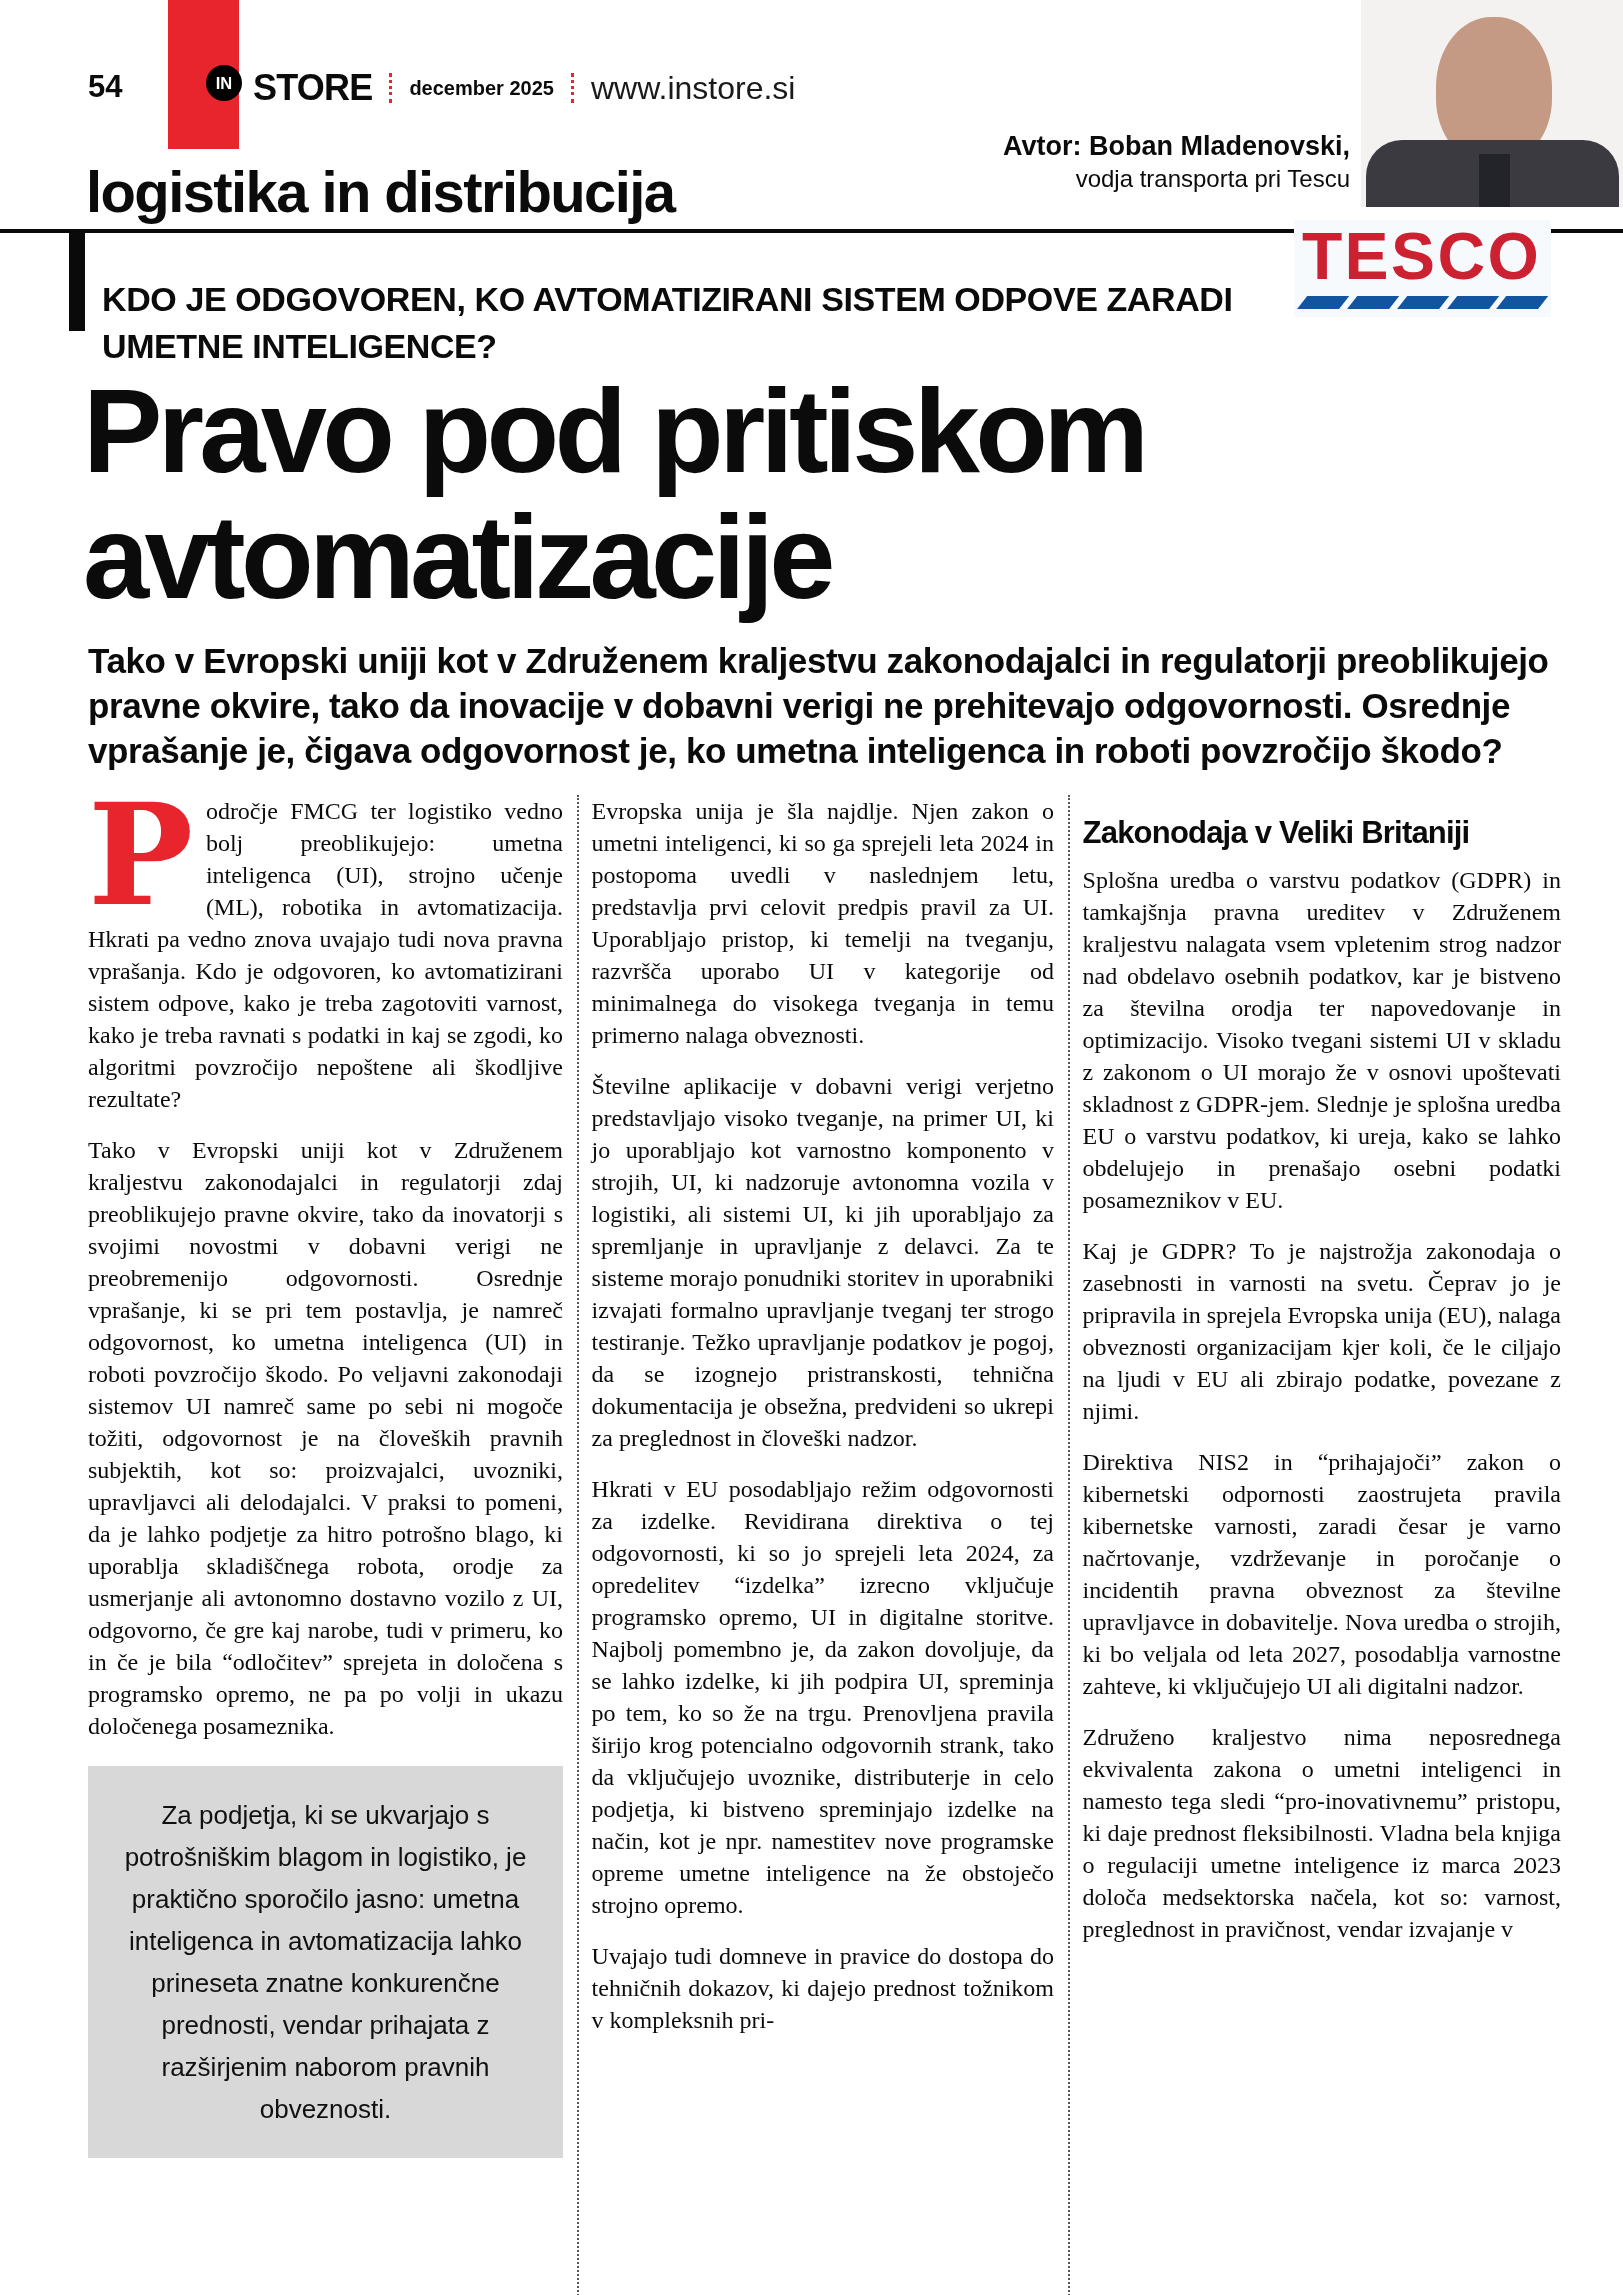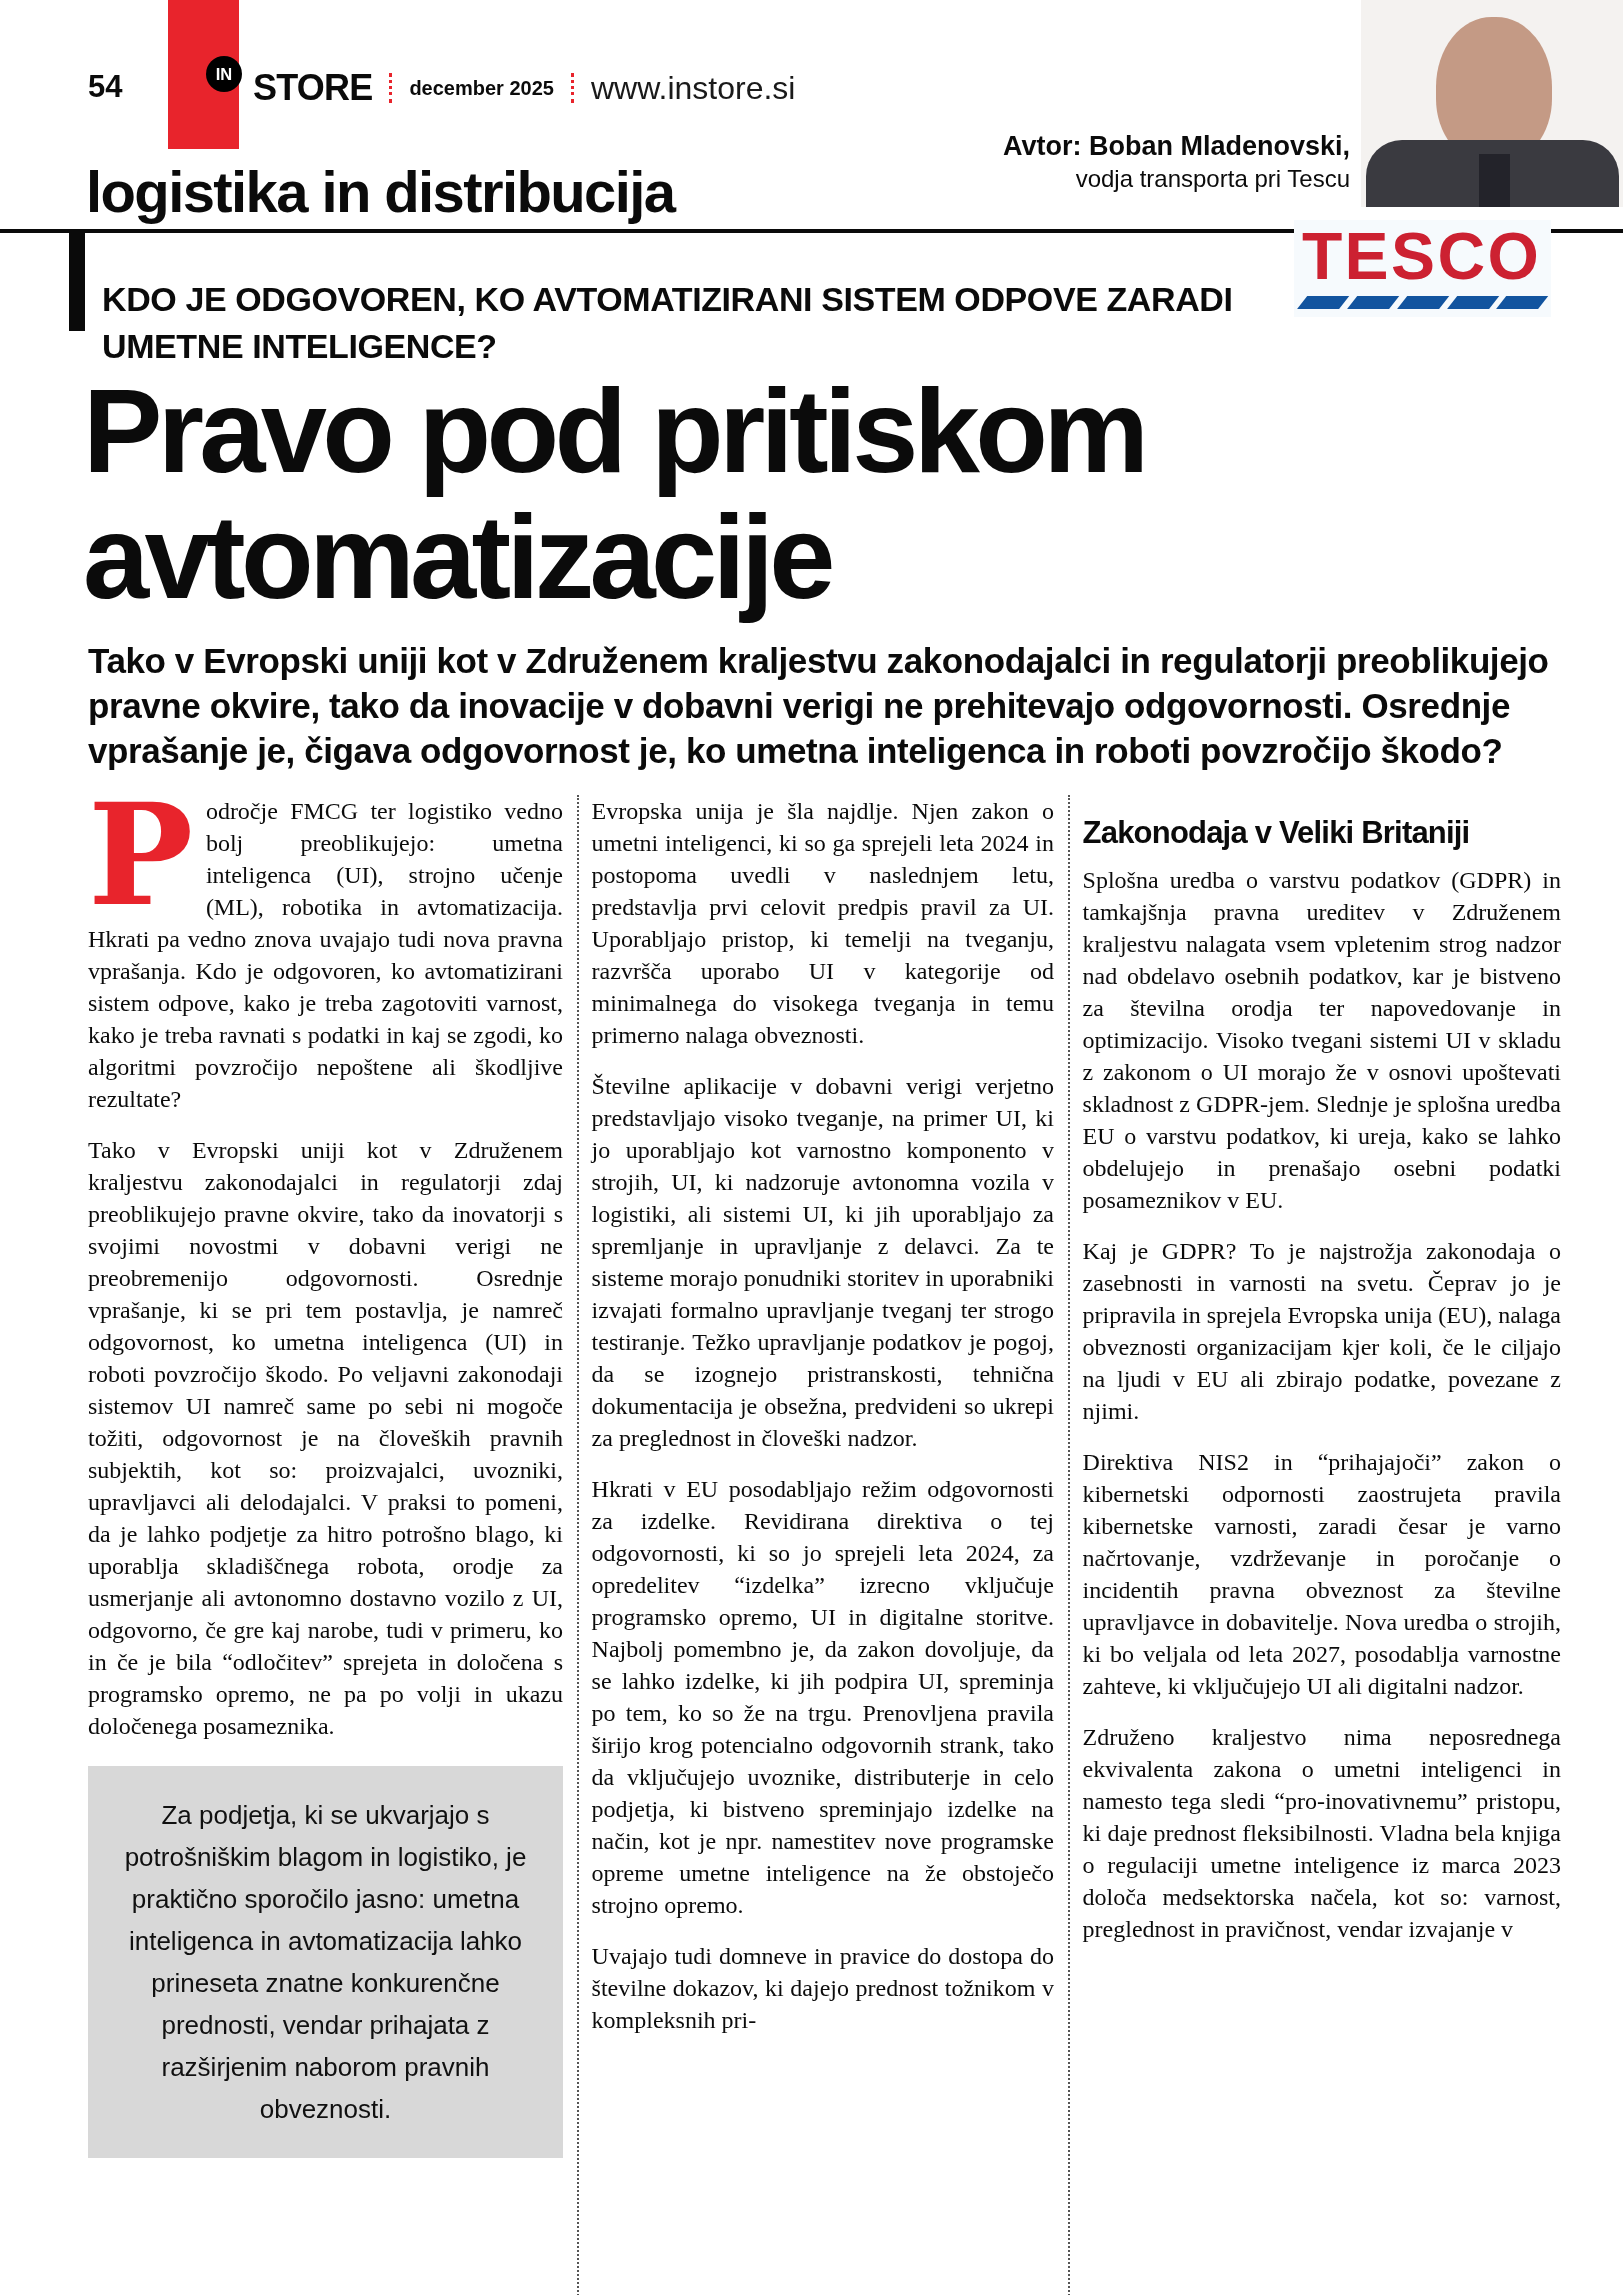--- a/index.html
+++ b/index.html
@@ -3,21 +3,21 @@
 <meta charset="utf-8">
 <style>
   html,body{margin:0;padding:0;}
   body{width:1623px;height:2295px;background:#ffffff;position:relative;overflow:hidden;
        font-family:"Liberation Sans",sans-serif;color:#0b0b0b;}
   .abs{position:absolute;}
 
   
   .page-number{left:88px;top:69px;font-size:31px;font-weight:700;}
   .red-block{left:168px;top:0;width:71px;height:149px;background:#e8242c;}
-  .in-circle{left:206px;top:56px;width:36px;height:36px;border-radius:50%;background:#000;
+  .in-circle{left:206px;top:65px;width:36px;height:36px;border-radius:50%;background:#000;
              color:#fff;display:flex;align-items:center;justify-content:center;
              font-size:16.5px;font-weight:700;letter-spacing:0;}
   .masthead-line{left:253px;top:66px;display:flex;align-items:center;gap:17px;height:44px;}
   .logo-store{font-size:36px;font-weight:700;letter-spacing:-0.8px;}
   .issue-date{font-size:20px;font-weight:700;}
   .website{font-size:32px;font-weight:400;color:#1a1a1a;}
   .dotsep{width:0;height:30px;border-left:3.1px dotted #e8242c;}
 
   .section-title{left:86px;top:158px;font-size:58px;font-weight:700;letter-spacing:-1.6px;}
 
@@ -113,21 +113,21 @@
 <div class="abs columns">
   <div class="bodycol c1">
     <p class="body"><span class="dropcap">P</span><span>odročje FMCG ter logistiko vedno bolj preoblikujejo: umetna inteligenca (UI), strojno učenje (ML), robotika in avtomatizacija. Hkrati pa vedno znova uvajajo tudi nova pravna vprašanja. Kdo je odgovoren, ko avtomatizirani sistem odpove, kako je treba zagotoviti varnost, kako je treba ravnati s podatki in kaj se zgodi, ko algoritmi povzročijo nepoštene ali škodljive rezultate?</span></p>
     <p class="body">Tako v Evropski uniji kot v Združenem kraljestvu zakonodajalci in regulatorji zdaj preoblikujejo pravne okvire, tako da inovatorji s svojimi novostmi v dobavni verigi ne preobremenijo odgovornosti. Osrednje vprašanje, ki se pri tem postavlja, je namreč odgovornost, ko umetna inteligenca (UI) in roboti povzročijo škodo. Po veljavni zakonodaji sistemov UI namreč same po sebi ni mogoče tožiti, odgovornost je na človeških pravnih subjektih, kot so: proizvajalci, uvozniki, upravljavci ali delodajalci. V praksi to pomeni, da je lahko podjetje za hitro potrošno blago, ki uporablja skladiščnega robota, orodje za usmerjanje ali avtonomno dostavno vozilo z UI, odgovorno, če gre kaj narobe, tudi v primeru, ko in če je bila “odločitev” sprejeta in določena s programsko opremo, ne pa po volji in ukazu določenega posameznika.</p>
     <div class="pullquote">Za podjetja, ki se ukvarjajo s potrošniškim blagom in logistiko, je praktično sporočilo jasno: umetna inteligenca in avtomatizacija lahko prineseta znatne konkurenčne prednosti, vendar prihajata z razširjenim naborom pravnih obveznosti.</div>
   </div>
   <div class="bodycol c2">
     <p class="body">Evropska unija je šla najdlje. Njen zakon o umetni inteligenci, ki so ga sprejeli leta 2024 in postopoma uvedli v naslednjem letu, predstavlja prvi celovit predpis pravil za UI. Uporabljajo pristop, ki temelji na tveganju, razvršča uporabo UI v kategorije od minimalnega do visokega tveganja in temu primerno nalaga obveznosti.</p>
     <p class="body">Številne aplikacije v dobavni verigi verjetno predstavljajo visoko tveganje, na primer UI, ki jo uporabljajo kot varnostno komponento v strojih, UI, ki nadzoruje avtonomna vozila v logistiki, ali sistemi UI, ki jih uporabljajo za spremljanje in upravljanje z delavci. Za te sisteme morajo ponudniki storitev in uporabniki izvajati formalno upravljanje tveganj ter strogo testiranje. Težko upravljanje podatkov je pogoj, da se izognejo pristranskosti, tehnična dokumentacija je obsežna, predvideni so ukrepi za preglednost in človeški nadzor.</p>
     <p class="body">Hkrati v EU posodabljajo režim odgovornosti za izdelke. Revidirana direktiva o tej odgovornosti, ki so jo sprejeli leta 2024, za opredelitev “izdelka” izrecno vključuje programsko opremo, UI in digitalne storitve. Najbolj pomembno je, da zakon dovoljuje, da se lahko izdelke, ki jih podpira UI, spreminja po tem, ko so že na trgu. Prenovljena pravila širijo krog potencialno odgovornih strank, tako da vključujejo uvoznike, distributerje in celo podjetja, ki bistveno spreminjajo izdelke na način, kot je npr. namestitev nove programske opreme umetne inteligence na že obstoječo strojno opremo.</p>
-    <p class="body">Uvajajo tudi domneve in pravice do dostopa do številne dokazov, ki dajejo prednost tožnikom v kompleksnih pri-</p>
+    <p class="body">Uvajajo tudi domneve in pravice do dostopa do tehničnih dokazov, ki dajejo prednost tožnikom v kompleksnih pri-</p>
   </div>
   <div class="bodycol c3">
     <div class="subhead">Zakonodaja v Veliki Britaniji</div>
     <p class="body">Splošna uredba o varstvu podatkov (GDPR) in tamkajšnja pravna ureditev v Združenem kraljestvu nalagata vsem vpletenim strog nadzor nad obdelavo osebnih podatkov, kar je bistveno za številna orodja ter napovedovanje in optimizacijo. Visoko tvegani sistemi UI v skladu z zakonom o UI morajo že v osnovi upoštevati skladnost z GDPR-jem. Slednje je splošna uredba EU o varstvu podatkov, ki ureja, kako se lahko obdelujejo in prenašajo osebni podatki posameznikov v EU.</p>
     <p class="body">Kaj je GDPR? To je najstrožja zakonodaja o zasebnosti in varnosti na svetu. Čeprav jo je pripravila in sprejela Evropska unija (EU), nalaga obveznosti organizacijam kjer koli, če le ciljajo na ljudi v EU ali zbirajo podatke, povezane z njimi.</p>
     <p class="body">Direktiva NIS2 in “prihajajoči” zakon o kibernetski odpornosti zaostrujeta pravila kibernetske varnosti, zaradi česar je varno načrtovanje, vzdrževanje in poročanje o incidentih pravna obveznost za številne upravljavce in dobavitelje. Nova uredba o strojih, ki bo veljala od leta 2027, posodablja varnostne zahteve, ki vključujejo UI ali digitalni nadzor.</p>
     <p class="body">Združeno kraljestvo nima neposrednega ekvivalenta zakona o umetni inteligenci in namesto tega sledi “pro-inovativnemu” pristopu, ki daje prednost fleksibilnosti. Vladna bela knjiga o regulaciji umetne inteligence iz marca 2023 določa medsektorska načela, kot so: varnost, preglednost in pravičnost, vendar izvajanje v</p>
   </div>
 </div>
 

